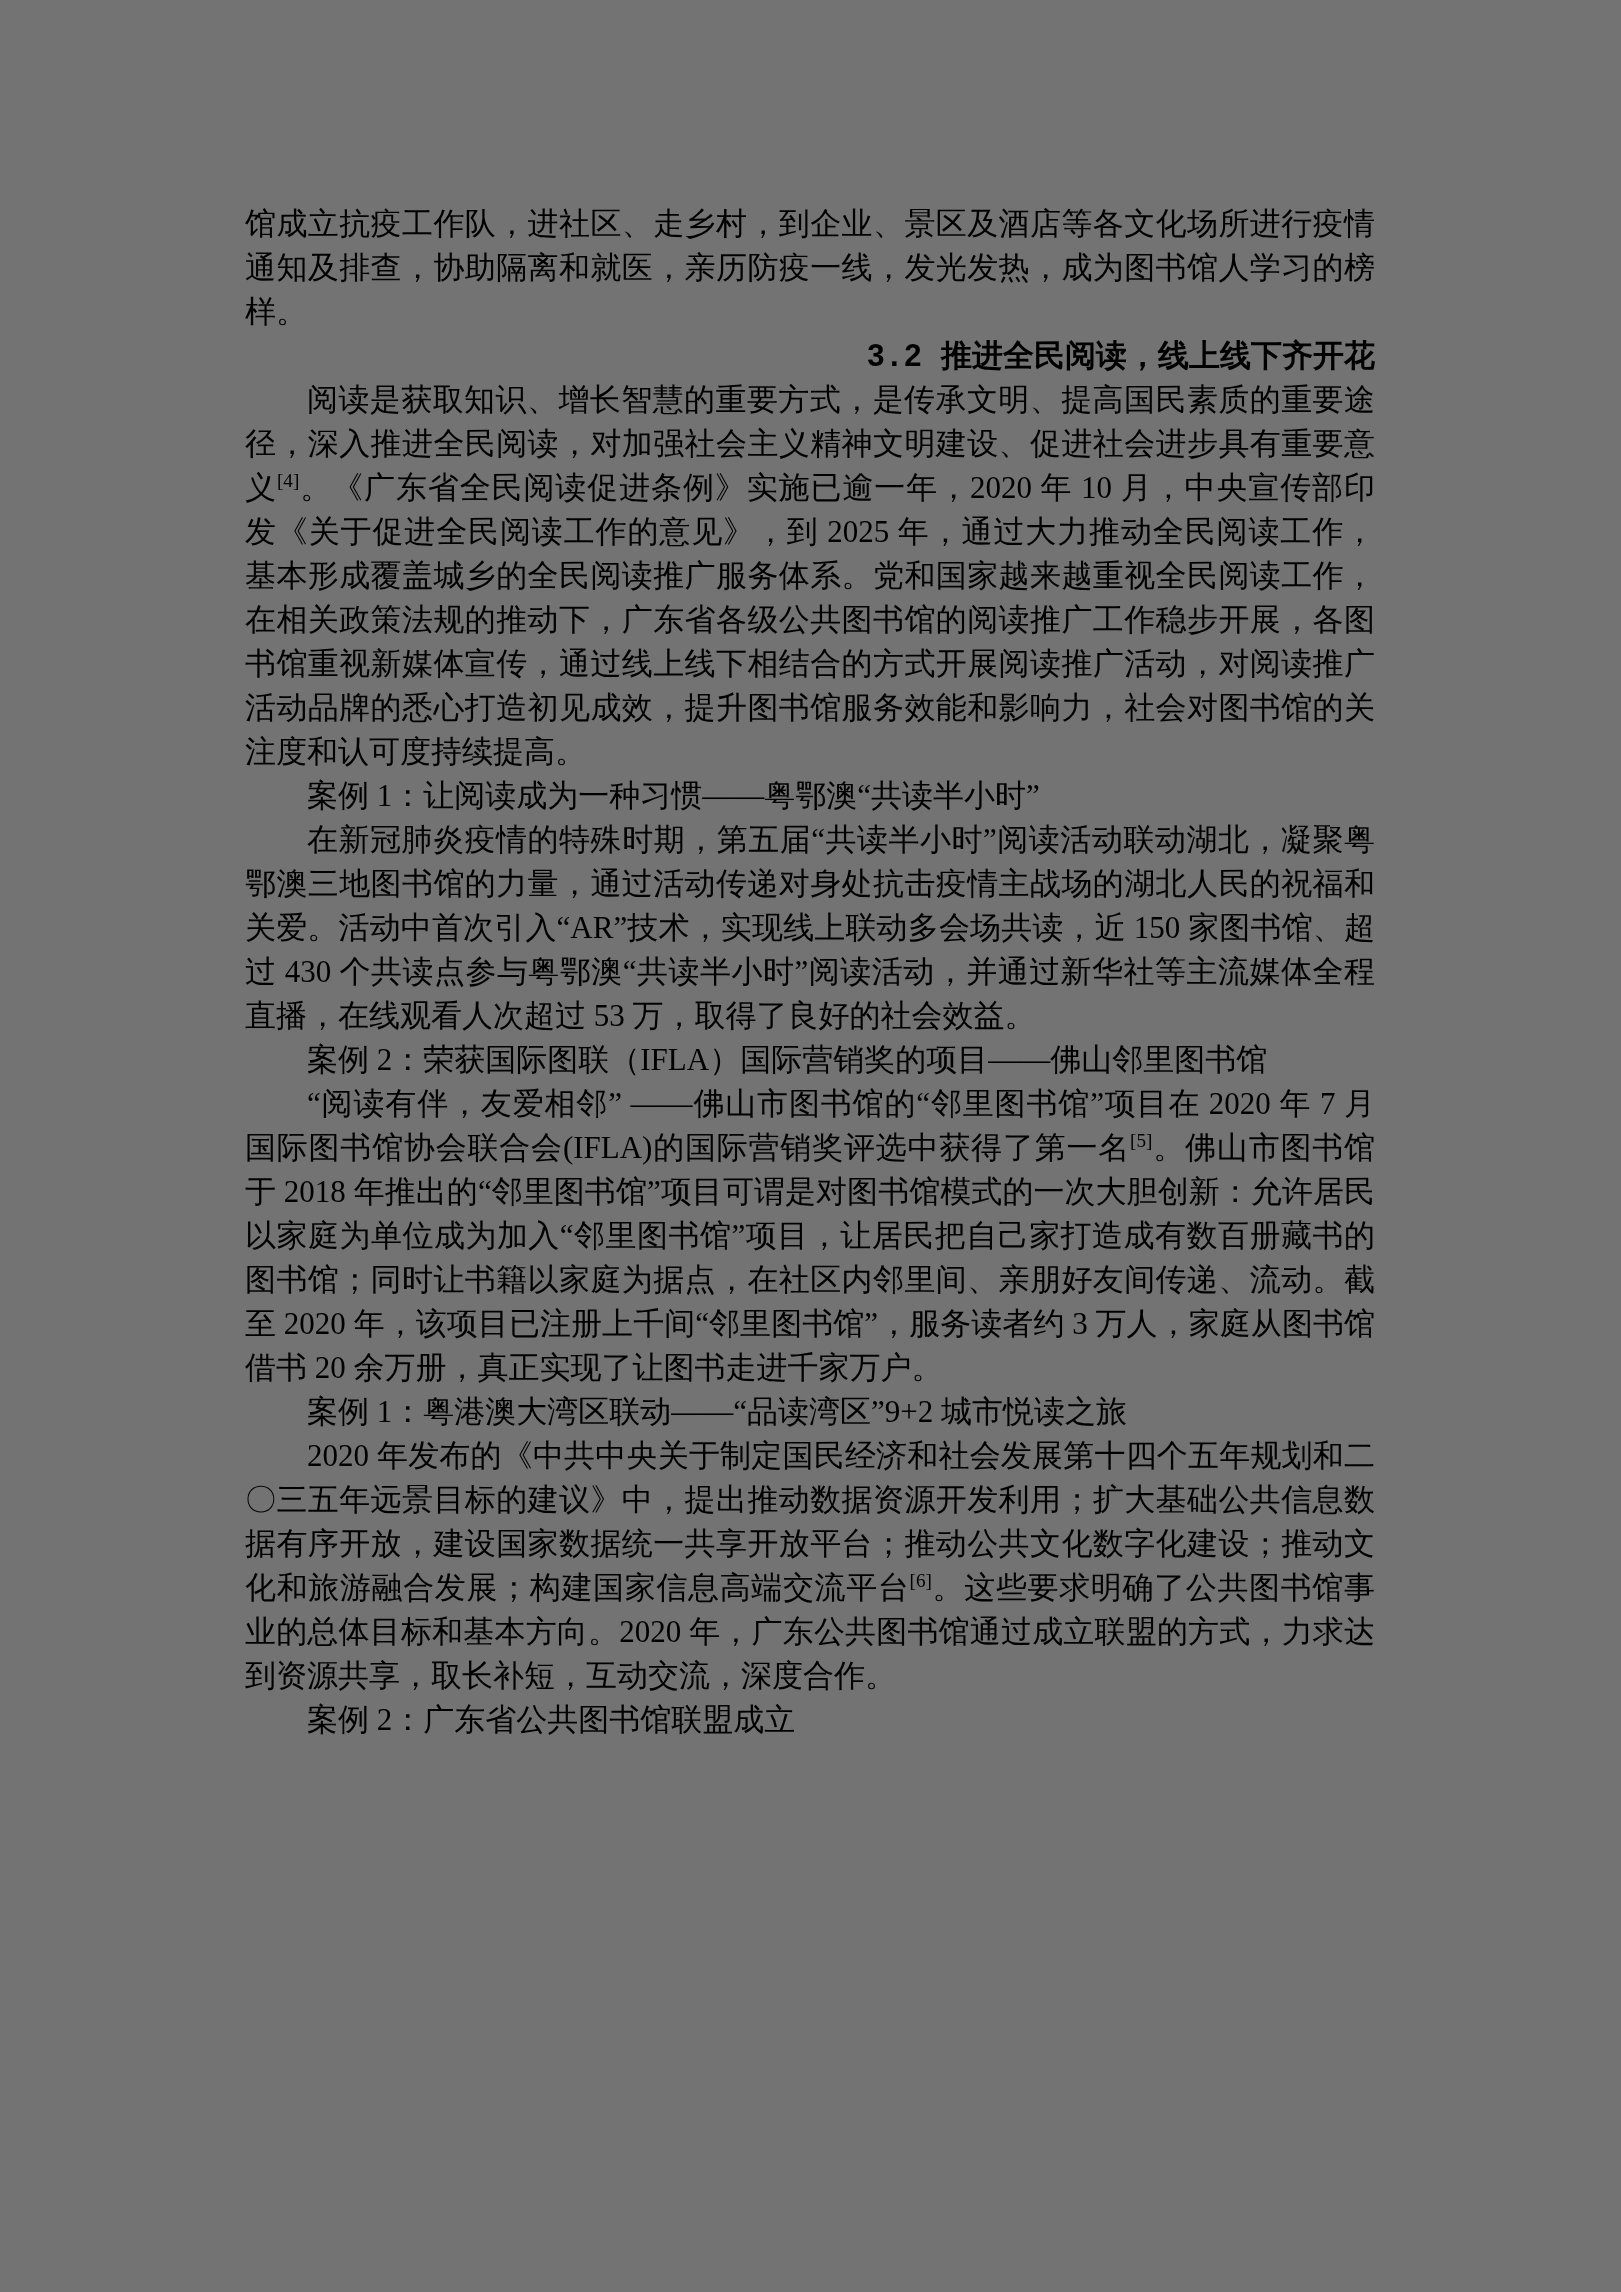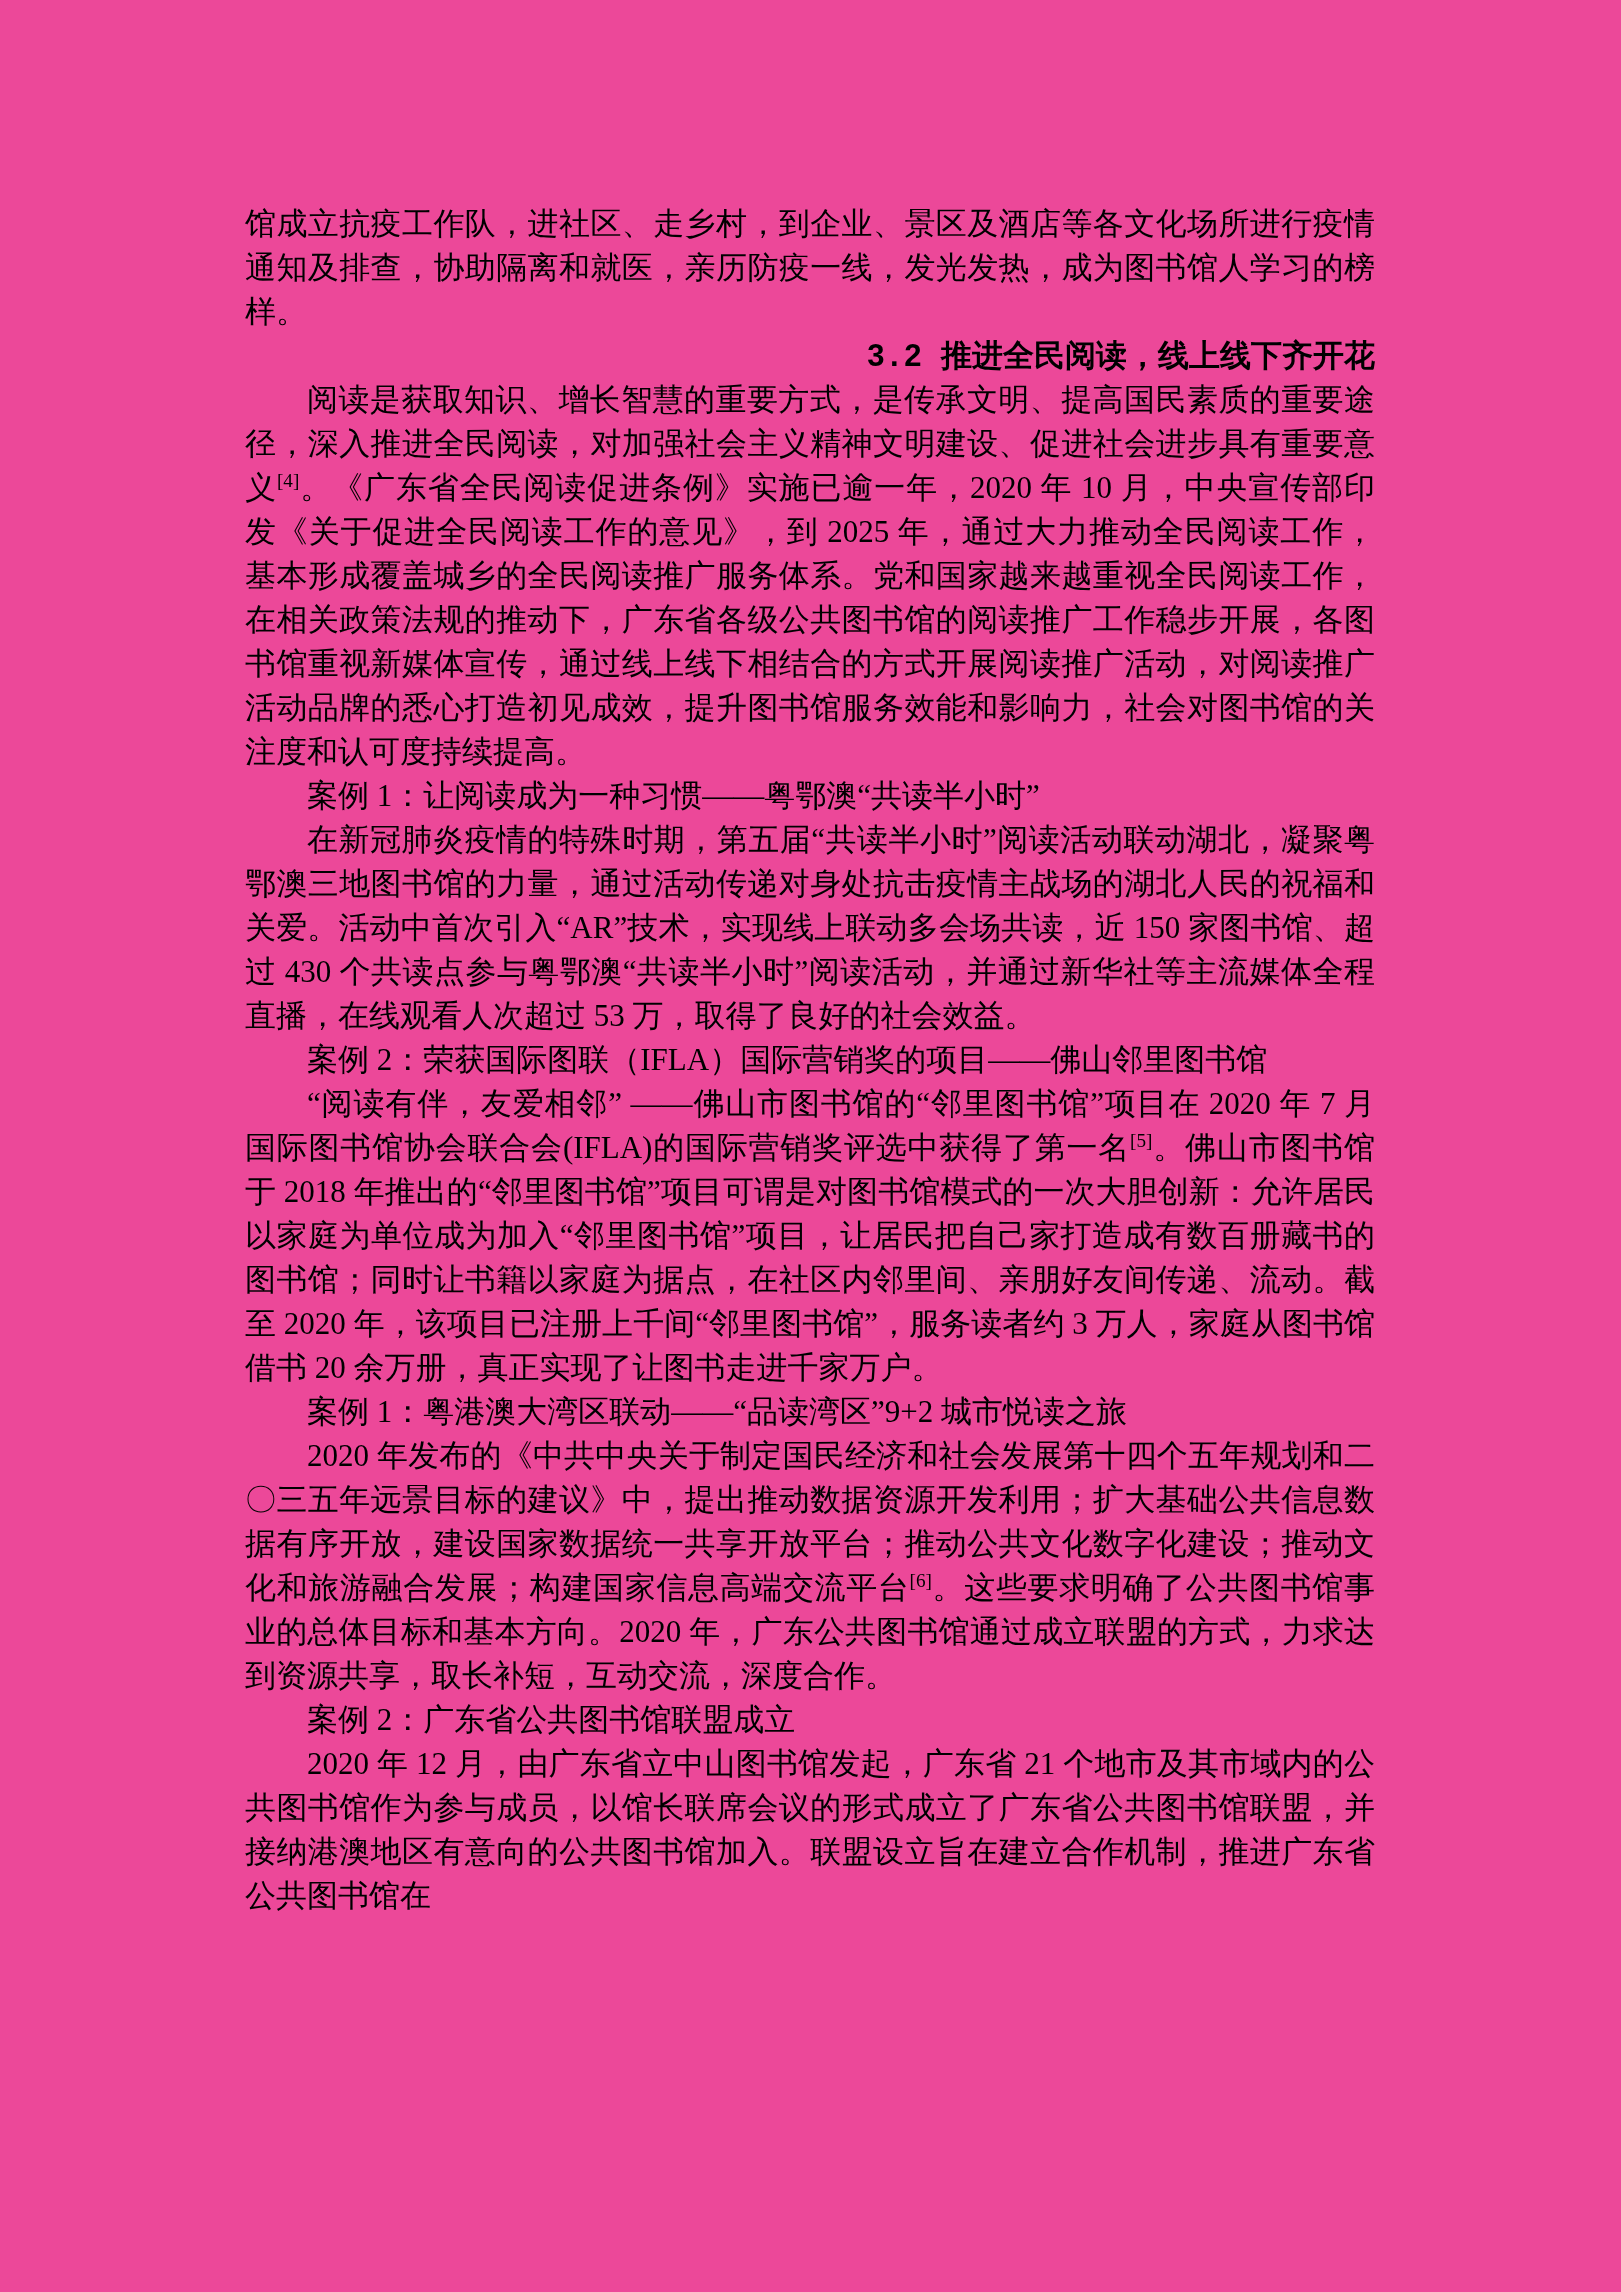--- a/index.html
+++ b/index.html
@@ -5,21 +5,21 @@
   html, body {
     margin: 0;
     padding: 0;
     background: #ffffff;
   }
   .page {
     position: relative;
     width: 1621px;
     height: 2293px;
     margin: 0 auto;
-    background: #ec4899;
+    background: #737373;
     overflow: hidden;
   }
   .content {
     position: absolute;
     left: 245px;
     top: 202px;
     width: 1130px;
     color: #000000;
     font-family: "Liberation Serif", "DejaVu Serif", serif;
     font-size: 31px;
@@ -63,16 +63,15 @@
       <p class="para noindent">馆成立抗疫工作队，进社区、走乡村，到企业、景区及酒店等各文化场所进行疫情通知及排查，协助隔离和就医，亲历防疫一线，发光发热，成为图书馆人学习的榜样。</p>
       <h3 class="sec-heading"><span class="sec-num">3.2</span><span class="sec-title">推进全民阅读，线上线下齐开花</span></h3>
       <p class="para">阅读是获取知识、增长智慧的重要方式，是传承文明、提高国民素质的重要途径，深入推进全民阅读，对加强社会主义精神文明建设、促进社会进步具有重要意义<sup class="footnote-sup">[4]</sup>。《广东省全民阅读促进条例》实施已逾一年，2020 年 10 月，中央宣传部印发《关于促进全民阅读工作的意见》，到 2025 年，通过大力推动全民阅读工作，基本形成覆盖城乡的全民阅读推广服务体系。党和国家越来越重视全民阅读工作，在相关政策法规的推动下，广东省各级公共图书馆的阅读推广工作稳步开展，各图书馆重视新媒体宣传，通过线上线下相结合的方式开展阅读推广活动，对阅读推广活动品牌的悉心打造初见成效，提升图书馆服务效能和影响力，社会对图书馆的关注度和认可度持续提高。</p>
       <p class="para">案例 1：让阅读成为一种习惯——粤鄂澳“共读半小时”</p>
       <p class="para">在新冠肺炎疫情的特殊时期，第五届“共读半小时”阅读活动联动湖北，凝聚粤鄂澳三地图书馆的力量，通过活动传递对身处抗击疫情主战场的湖北人民的祝福和关爱。活动中首次引入“AR”技术，实现线上联动多会场共读，近 150 家图书馆、超过 430 个共读点参与粤鄂澳“共读半小时”阅读活动，并通过新华社等主流媒体全程直播，在线观看人次超过 53 万，取得了良好的社会效益。</p>
       <p class="para">案例 2：荣获国际图联（IFLA）国际营销奖的项目——佛山邻里图书馆</p>
       <p class="para">“阅读有伴，友爱相邻” ——佛山市图书馆的“邻里图书馆”项目在 2020 年 7 月国际图书馆协会联合会(IFLA)的国际营销奖评选中获得了第一名<sup class="footnote-sup">[5]</sup>。佛山市图书馆于 2018 年推出的“邻里图书馆”项目可谓是对图书馆模式的一次大胆创新：允许居民以家庭为单位成为加入“邻里图书馆”项目，让居民把自己家打造成有数百册藏书的图书馆；同时让书籍以家庭为据点，在社区内邻里间、亲朋好友间传递、流动。截至 2020 年，该项目已注册上千间“邻里图书馆”，服务读者约 3 万人，家庭从图书馆借书 20 余万册，真正实现了让图书走进千家万户。</p>
       <p class="para">案例 1：粤港澳大湾区联动——“品读湾区”9+2 城市悦读之旅</p>
       <p class="para">2020 年发布的《中共中央关于制定国民经济和社会发展第十四个五年规划和二〇三五年远景目标的建议》中，提出推动数据资源开发利用；扩大基础公共信息数据有序开放，建设国家数据统一共享开放平台；推动公共文化数字化建设；推动文化和旅游融合发展；构建国家信息高端交流平台<sup class="footnote-sup">[6]</sup>。这些要求明确了公共图书馆事业的总体目标和基本方向。2020 年，广东公共图书馆通过成立联盟的方式，力求达到资源共享，取长补短，互动交流，深度合作。</p>
       <p class="para">案例 2：广东省公共图书馆联盟成立</p>
-      <p class="para">2020 年 12 月，由广东省立中山图书馆发起，广东省 21 个地市及其市域内的公共图书馆作为参与成员，以馆长联席会议的形式成立了广东省公共图书馆联盟，并接纳港澳地区有意向的公共图书馆加入。联盟设立旨在建立合作机制，推进广东省公共图书馆在</p>
     </main>
 </div>
 
 
 </body></html>

